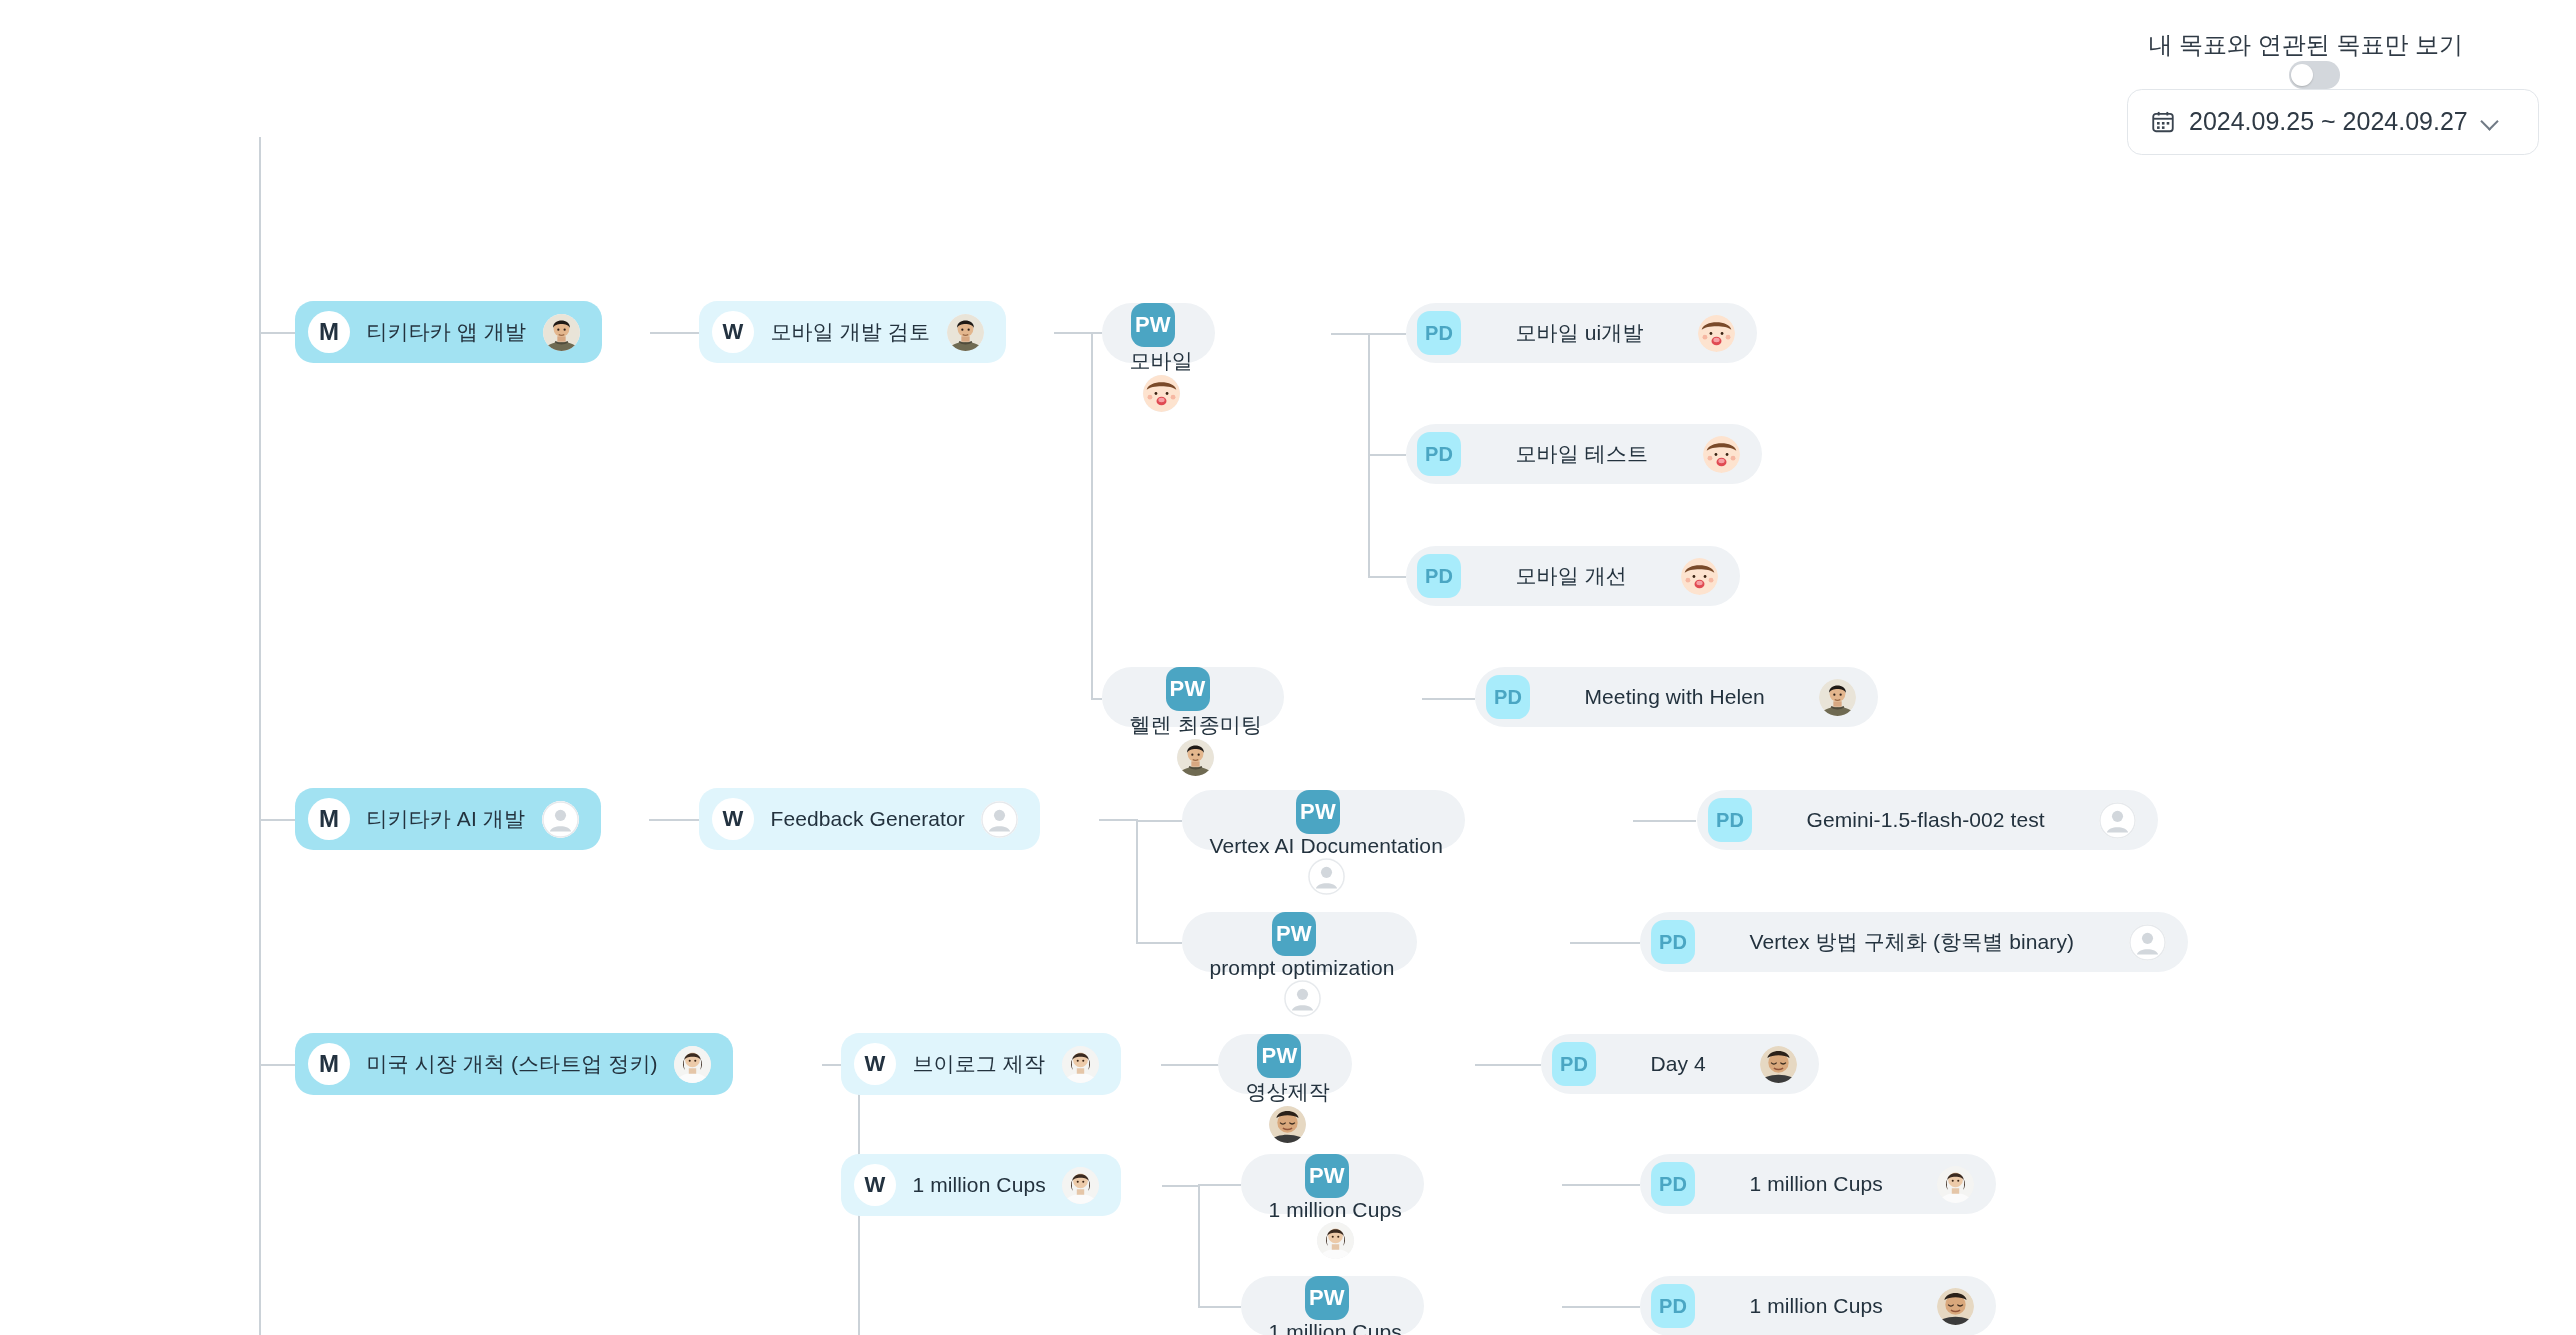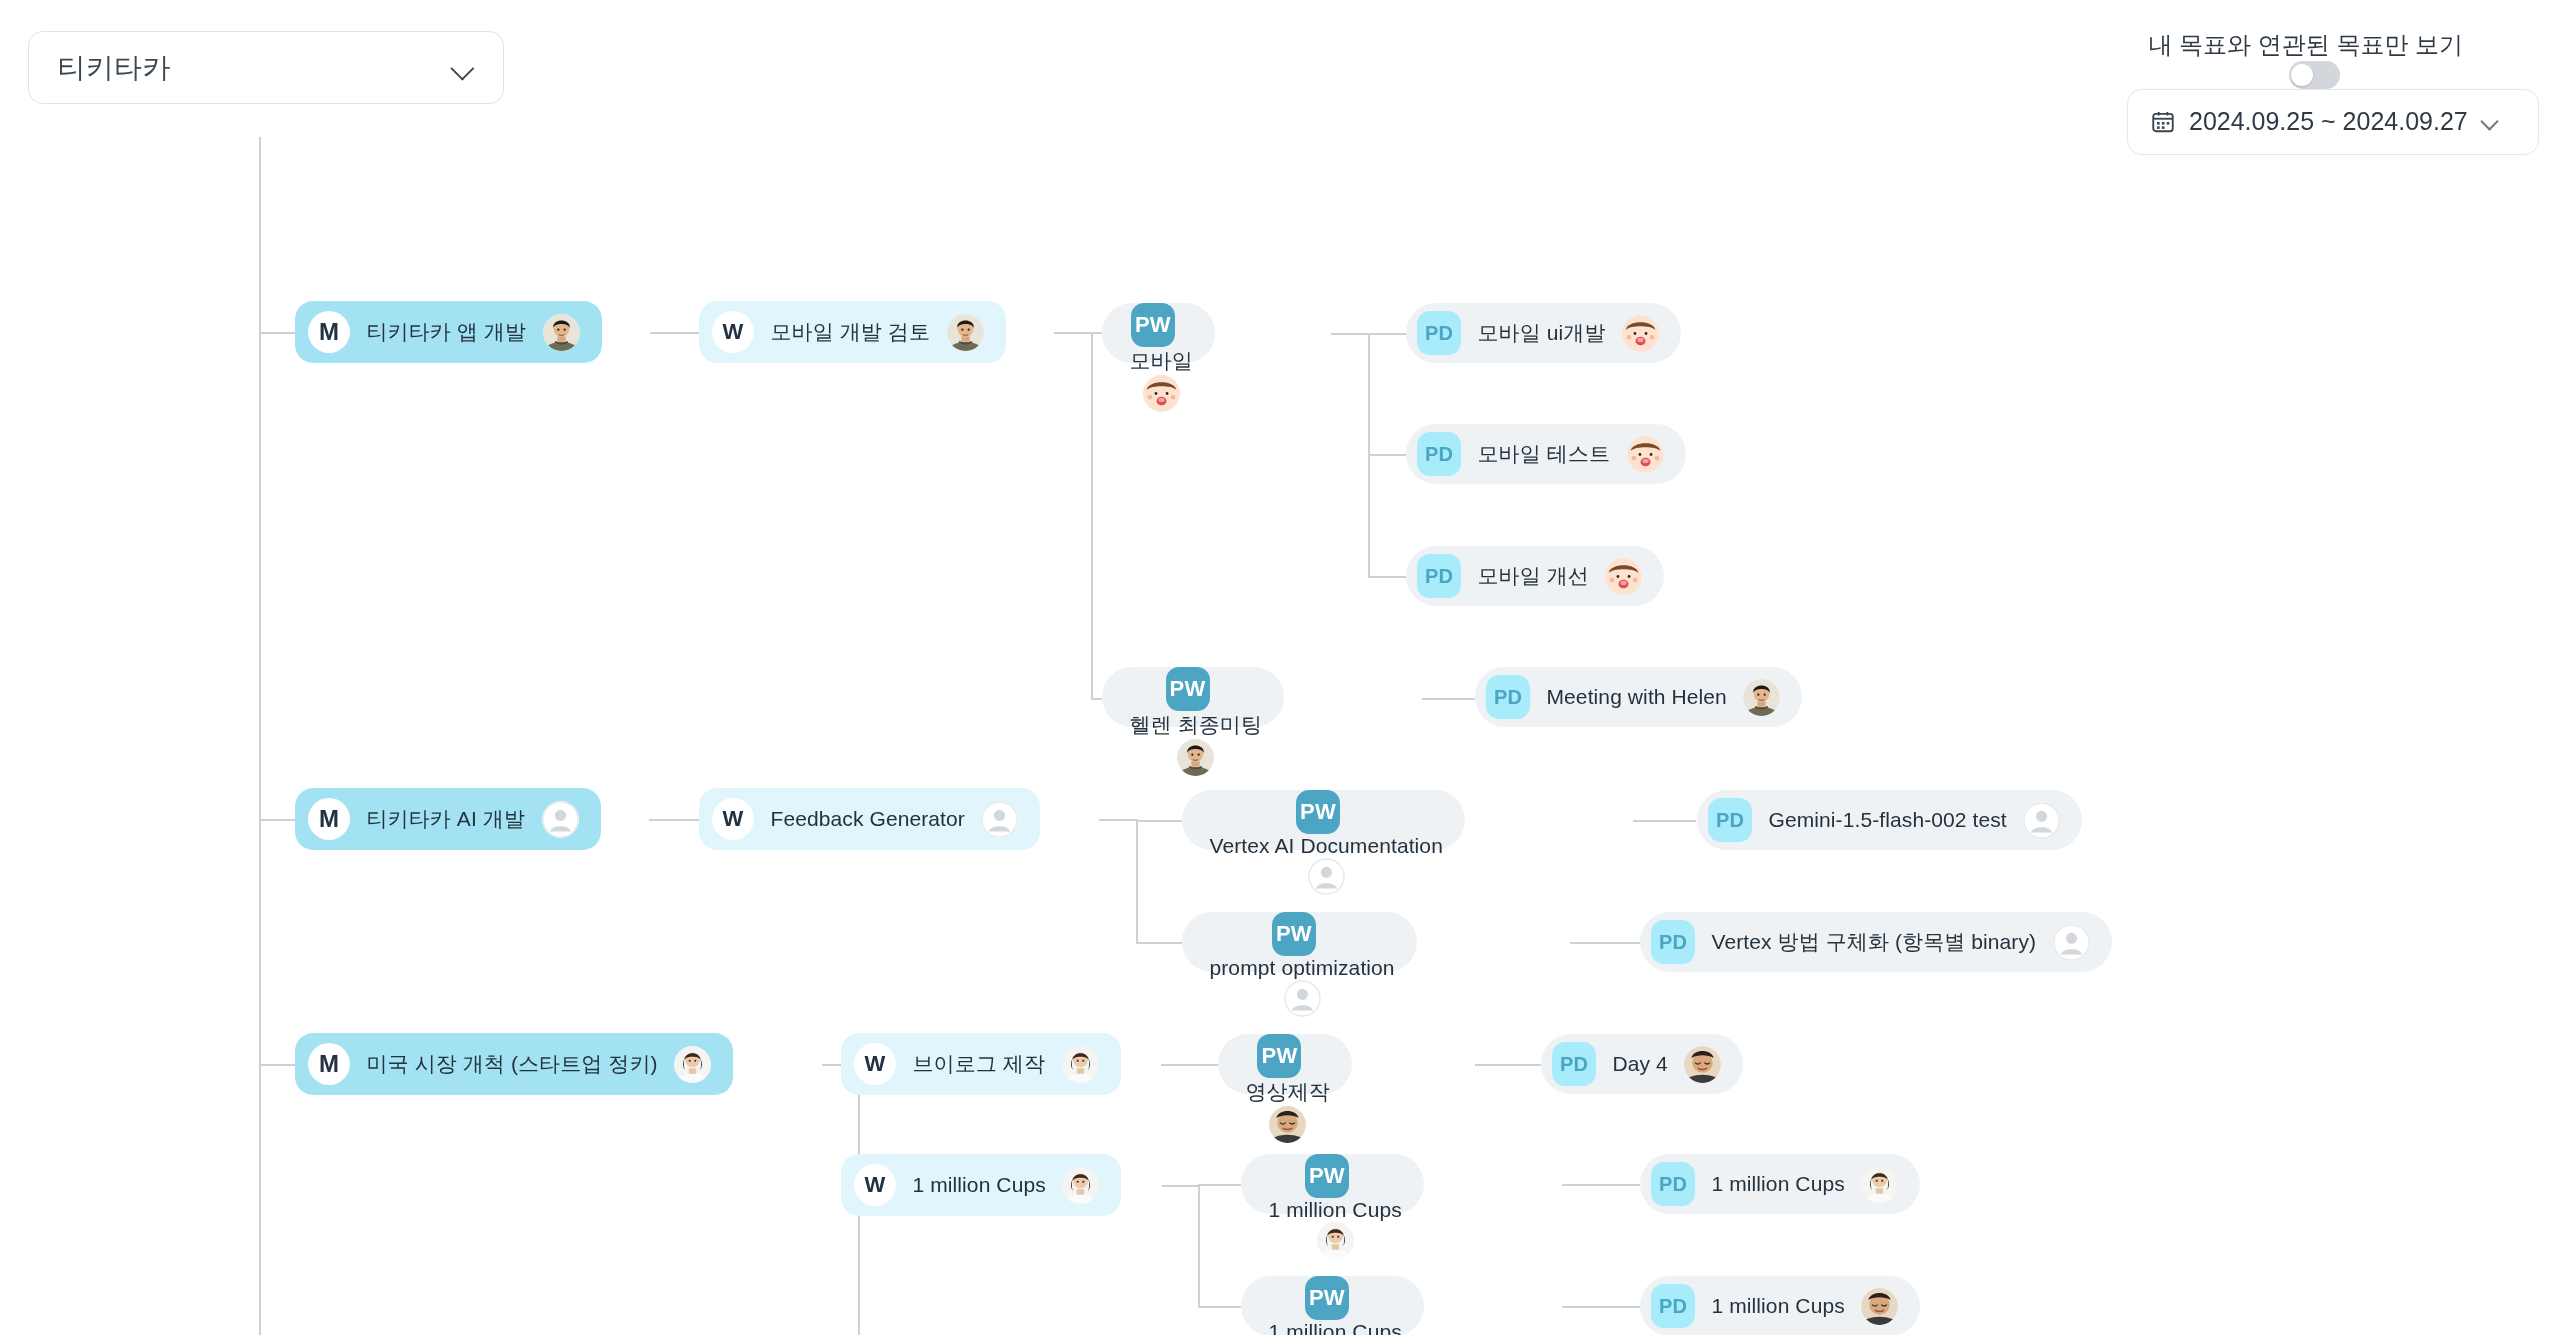--- a/index.html
+++ b/index.html
@@ -108,40 +108,36 @@
   .node.lv-w { background: #e0f5fc; border-radius: 18.3px; height: 62px; padding-left: 13px; }
   .node.lv-w .badge {
     width: 42px; height: 42px; border-radius: 50%;
     background: #ffffff; color: #233240; font-size: 22px;
   }
   .node.lv-pw { background: #eff2f5; flex-direction: column; }
   .node.lv-pw .badge {
     width: 44px; height: 44px; border-radius: 13px;
     background: #4ba5c3; color: #ffffff; font-size: 22px;
   }
-  .node.lv-pd { background: #eff2f5; }
+  .node.lv-pd { background: #eff2f5; gap: 38px; }
   .node.lv-pd .badge {
     width: 44px; height: 44px; border-radius: 13px;
     background: #a8ecfb; color: #4aa6c3; font-size: 20px;
   }
 
   
   .av-svg { width: 37px; height: 37px; display: block; }
 </style>
 </head>
 <body>
 
 <div id="app">
 
   <div class="topbar">
 
-    <div class="project-select">
-      <span class="label">티키타카</span>
-      <span class="chev"></span>
-    </div>
 
     <div class="right-controls">
       <span class="filter-label">내 목표와 연관된 목표만 보기</span>
       <div class="toggle">
         <div class="knob"></div>
       </div>
 
       <div class="daterange">
         <span class="cal-icon">
           <svg class="av-svg" style="width:26px;height:26px" viewBox="0 0 24 24" fill="none" stroke="#3a444f" stroke-width="1.7">

